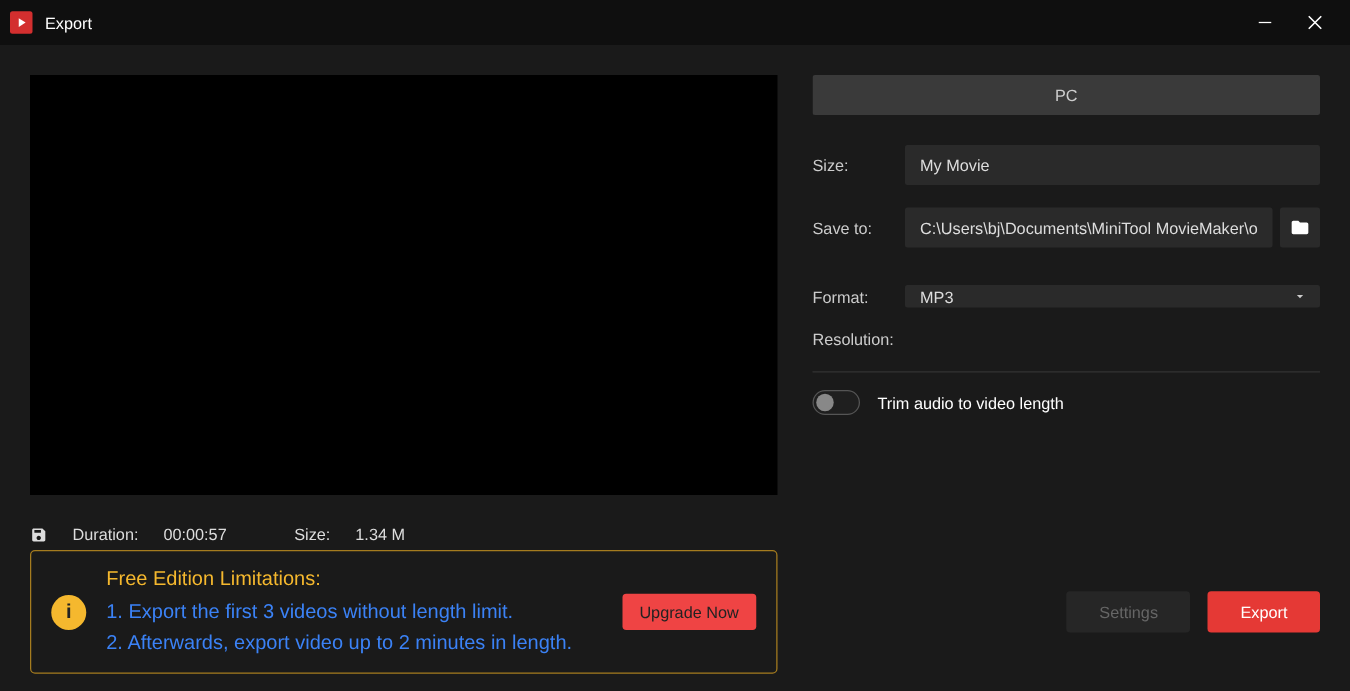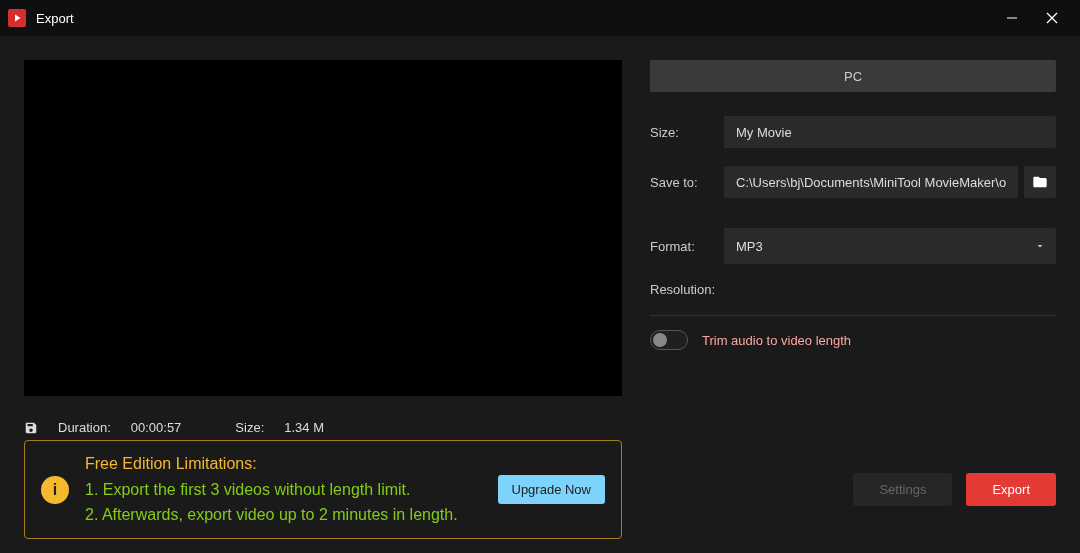--- a/index.html
+++ b/index.html
@@ -29,39 +29,39 @@
 
 .form-row { display: flex; align-items: center; margin-bottom: 18px; }
 .form-row .label { width: 74px; color: #ccc; font-size: 13px; }
 .form-row .control { flex: 1; display: flex; gap: 6px; }
 
 .text-input { flex: 1; height: 32px; background: #2a2a2a; border: none; outline: none; color: #ddd; padding: 0 12px; font-size: 13px; border-radius: 2px; }
 
 .icon-btn { width: 32px; height: 32px; background: #2a2a2a; display: flex; align-items: center; justify-content: center; border-radius: 2px; cursor: pointer; }
 .icon-btn svg { width: 16px; height: 16px; fill: #fff; }
 
-.select { flex: 1; height: 36px; background: #2a2a2a; border-radius: 2px; display: flex; align-items: center; padding: 0 12px; color: #ddd; cursor: pointer; position: relative; }
+.select { flex: 1; height: 18px; background: #2a2a2a; border-radius: 2px; display: flex; align-items: center; padding: 0 12px; color: #ddd; cursor: pointer; position: relative; }
 .select .chev { position: absolute; right: 10px; }
 
 .divider-gap { height: 12px; }
 
 .toggle-row { display: flex; align-items: center; gap: 14px; margin-top: 6px; }
 .toggle { width: 38px; height: 20px; border-radius: 10px; background: #1f1f1f; border: 1px solid #555; position: relative; cursor: pointer; }
 .toggle .knob { position: absolute; left: 2px; top: 2px; width: 14px; height: 14px; border-radius: 50%; background: #888; }
-.toggle-label { color: #fca5a5; font-size: 13px; }
+.toggle-label { color: #ffffff; font-size: 13px; }
 
 .footer { position: absolute; bottom: 14px; left: 24px; right: 24px; display: flex; align-items: center; gap: 20px; }
 
 .limit-box { flex: 0 0 598px; border: 1px solid #a57c1f; border-radius: 4px; padding: 10px 16px; display: flex; align-items: center; gap: 16px; }
 .info-icon { width: 28px; height: 28px; border-radius: 50%; background: #f5b82e; display: flex; align-items: center; justify-content: center; flex-shrink: 0; }
 .info-icon span { color: #222; font-weight: bold; font-size: 16px; }
 .limit-text { flex: 1; font-size: 16px; line-height: 1.6; }
 .limit-text .heading { color: #f5b82e; }
-.limit-text .line { color: #84cc16; }
-.upgrade-btn { background: #7dd3fc; color: #222; padding: 7px 14px; border-radius: 3px; font-size: 13px; cursor: pointer; border: none; }
+.limit-text .line { color: #3b82f6; }
+.upgrade-btn { background: #ef4444; color: #222; padding: 7px 14px; border-radius: 3px; font-size: 13px; cursor: pointer; border: none; }
 
 .footer-spacer { flex: 1; }
 .footer-btns { display: flex; gap: 14px; }
 .btn { padding: 9px 26px; border-radius: 3px; font-size: 13px; cursor: pointer; border: none; }
 .btn.settings { background: #262626; color: #666; }
 .btn.export { background: #e53935; color: #fff; }
 
 hr.sep { border: none; border-top: 1px solid #333; margin: 16px 0 14px; }
 </style>
 </head>

